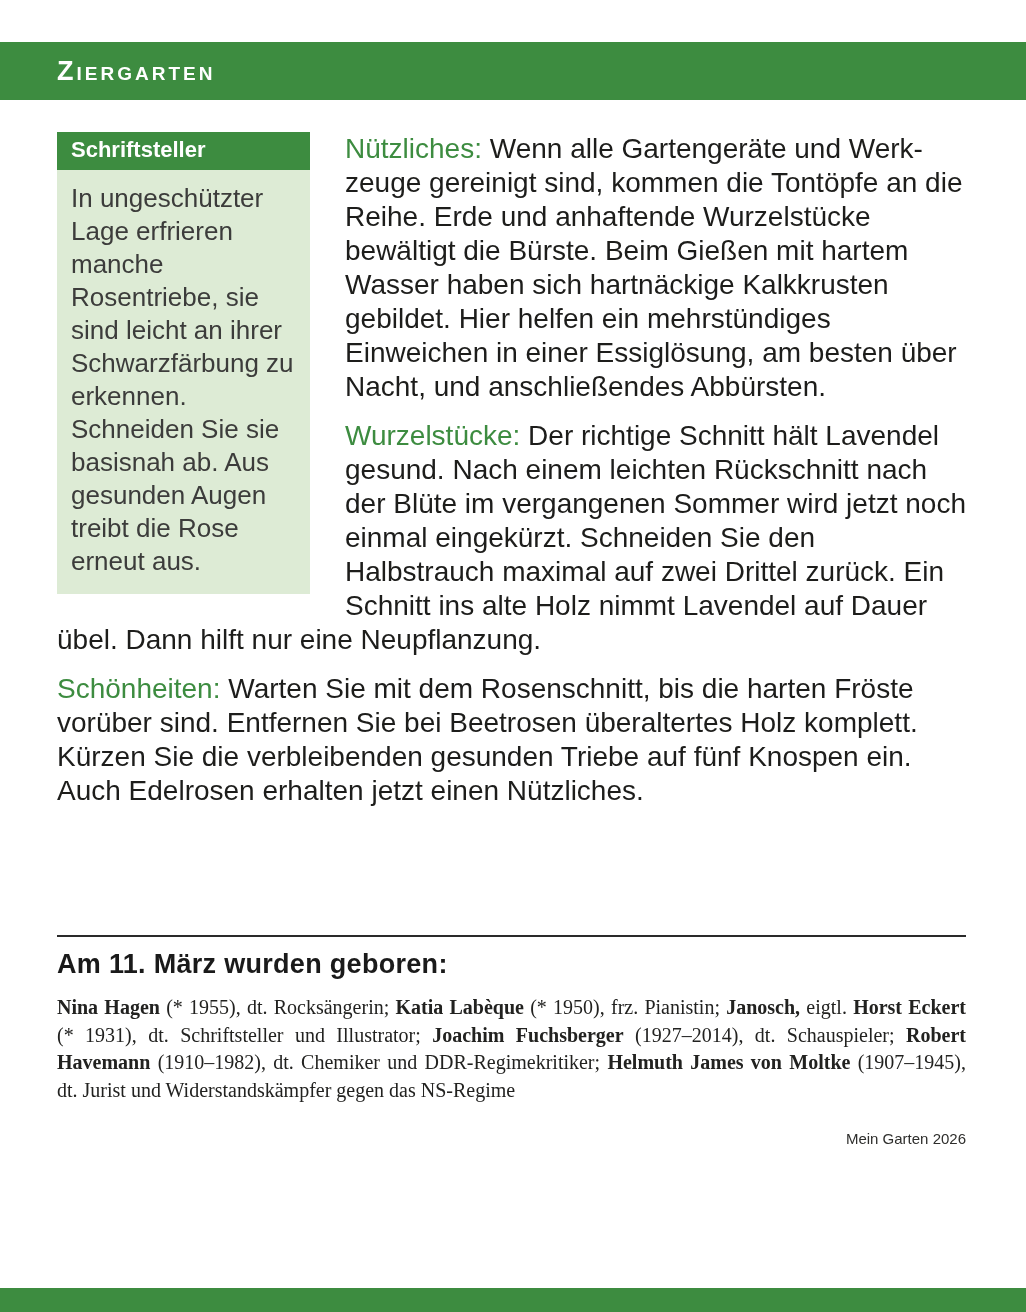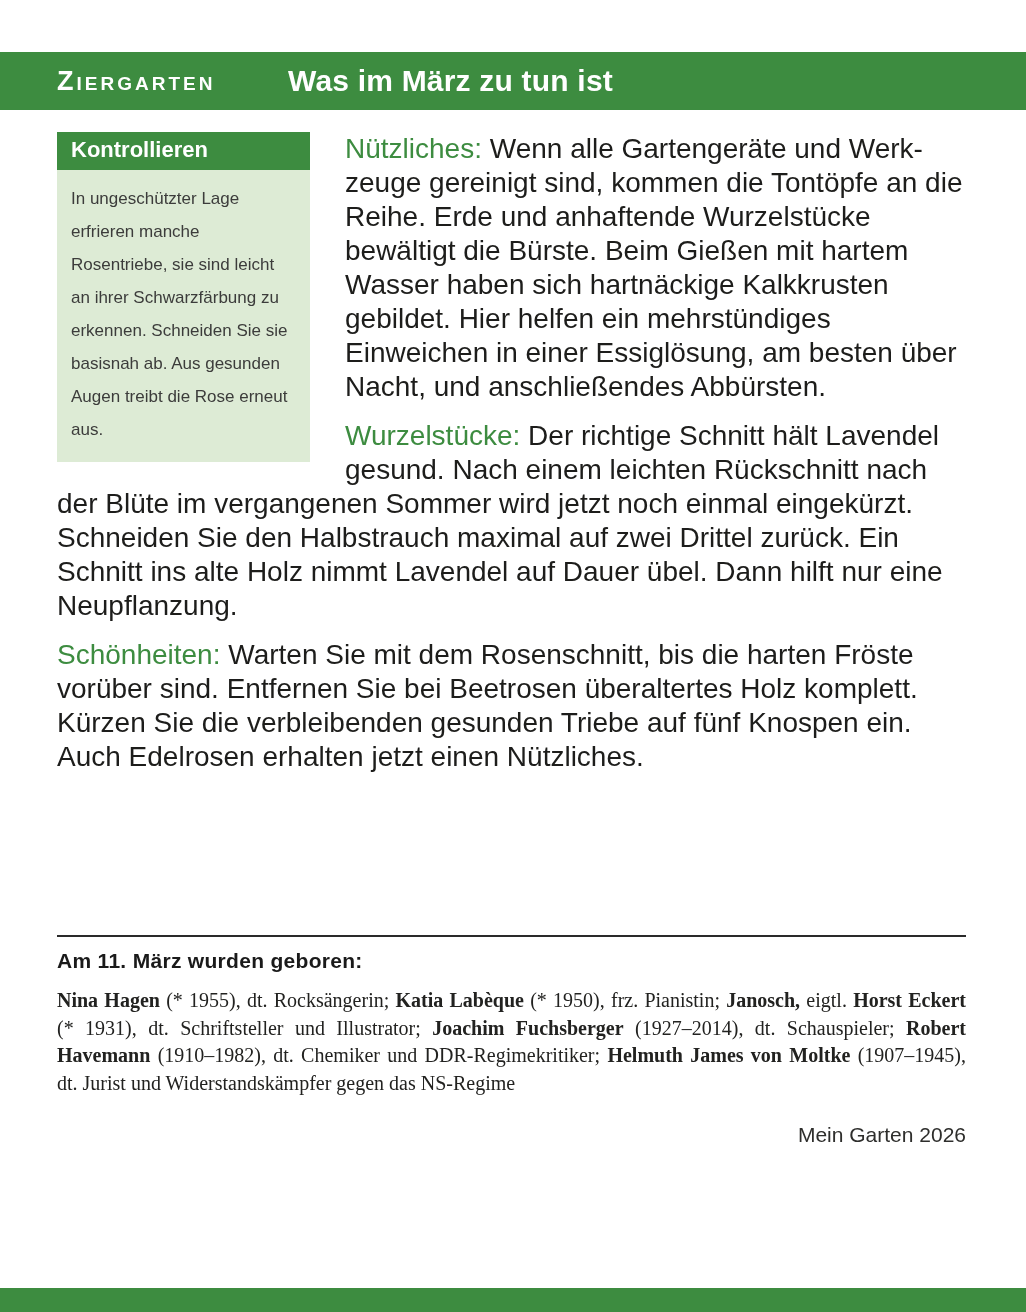--- a/index.html
+++ b/index.html
@@ -6,21 +6,21 @@
   html, body { margin: 0; padding: 0; }
   body {
     width: 1026px; height: 1312px;
     position: relative;
     background: #ffffff;
     font-family: "Liberation Sans", sans-serif;
     color: #1d1d1b;
     overflow: hidden;
   }
   .topbar {
-    position: absolute; top: 52px; left: 0; right: 0; height: 58px;
+    position: absolute; top: 42px; left: 0; right: 0; height: 58px;
     background: #3d8c40;
     display: flex; align-items: center;
   }
   .brand {
     width: 288px; padding-left: 57px;
     color: #ffffff;
     font-variant: small-caps;
     font-size: 27px; font-weight: 600; letter-spacing: 3px;
     white-space: nowrap;
   }
@@ -35,69 +35,68 @@
     float: left; width: 253px;
     margin-right: 35px; margin-bottom: 18px;
   }
   .infobox-header {
     background: #3d8c40; color: #ffffff;
     font-size: 22px; font-weight: 700;
     padding: 5px 14px 7px;
   }
   .infobox-body {
     background: #ddebd5; color: #3c3c3b;
-    font-size: 17px; line-height: 33px;
+    font-size: 26px; line-height: 33px;
     padding: 12px 14px 16px;
     hyphens: auto; -webkit-hyphens: auto;
   }
   .para {
     font-size: 28px; line-height: 34px;
     margin: 0 0 15px;
     hyphens: auto; -webkit-hyphens: auto;
   }
   .lead { color: #3d8c40; }
   .born-section {
     position: absolute; top: 935px; left: 57px; width: 909px;
   }
   .rule {
     border: 0; border-top: 2px solid #2a2a2a; margin: 0;
   }
   .born-heading {
-    font-size: 21px; font-weight: 700;
+    font-size: 27px; font-weight: 700;
     margin: 12px 0 14px; color: #1a1a1a;
     letter-spacing: 0.3px;
   }
   .born-text {
     font-size: 20px; line-height: 27.5px;
     text-align: justify; margin: 0; color: #222220; font-family: Liberation Serif, serif;
   }
   .seg-b { font-weight: 700; }
   .credit {
-    text-align: right; font-size: 21px;
+    text-align: right; font-size: 15px;
     margin-top: 26px; color: #2e2e2c;
   }
   .bottombar {
     position: absolute; left: 0; right: 0; bottom: 0; height: 24px;
     background: #3d8c40;
   }
 </style>
 </head>
 <body>
 
 <div>
 
   <header class="topbar">
     <span class="brand">Ziergarten</span>
-    <h1 class="title">Was im März zu tun ist</h1>
   </header>
 
   <main class="content">
 
     <aside class="infobox">
-      <div class="infobox-header">Kontrollieren</div>
+      <div class="infobox-header">Schriftsteller</div>
       <div class="infobox-body">In ungeschützter Lage erfrieren manche Rosentriebe, sie sind leicht an ihrer Schwarz­färbung zu erkennen. Schneiden Sie sie basis­nah ab. Aus gesunden Augen treibt die Rose erneut aus.</div>
     </aside>
 
     <p class="para"><span class="lead">Nützliches:</span><span> Wenn alle Gartengeräte und Werk­zeuge gereinigt sind, kommen die Tontöpfe an die Reihe. Erde und anhaftende Wurzelstücke bewältigt die Bürste. Beim Gießen mit hartem Wasser haben sich hartnäckige Kalkkrusten gebildet. Hier helfen ein mehrstündiges Einweichen in einer Essiglösung, am besten über Nacht, und anschließendes Abbürsten.</span></p>
 
     <p class="para"><span class="lead">Wurzelstücke:</span><span> Der richtige Schnitt hält Lavendel gesund. Nach einem leichten Rückschnitt nach der Blüte im vergangenen Sommer wird jetzt noch ein­mal eingekürzt. Schneiden Sie den Halbstrauch maximal auf zwei Drittel zurück. Ein Schnitt ins alte Holz nimmt Lavendel auf Dauer übel. Dann hilft nur eine Neupflanzung.</span></p>
 
     <p class="para"><span class="lead">Schönheiten:</span><span> Warten Sie mit dem Rosenschnitt, bis die harten Fröste vorüber sind. Entfernen Sie bei Beetrosen überaltertes Holz komplett. Kürzen Sie die verbleibenden gesunden Triebe auf fünf Knospen ein. Auch Edelrosen erhalten jetzt einen Nützliches.</span></p>
 
   </main>

